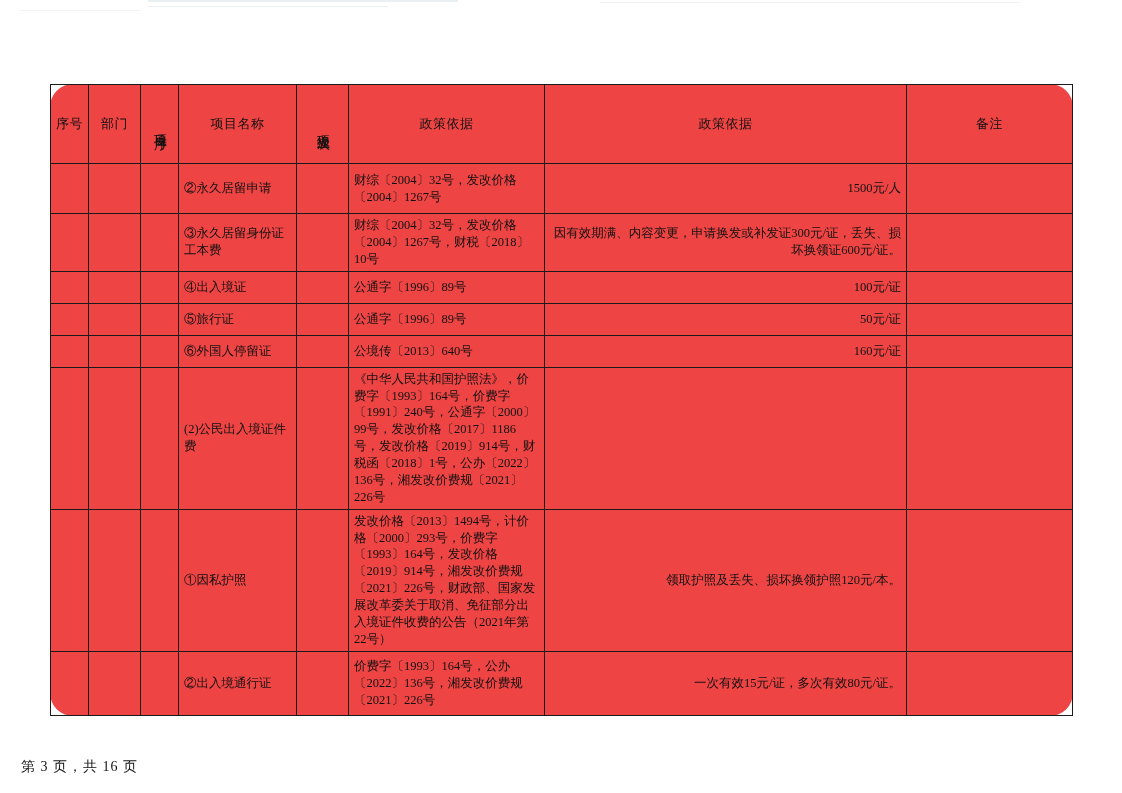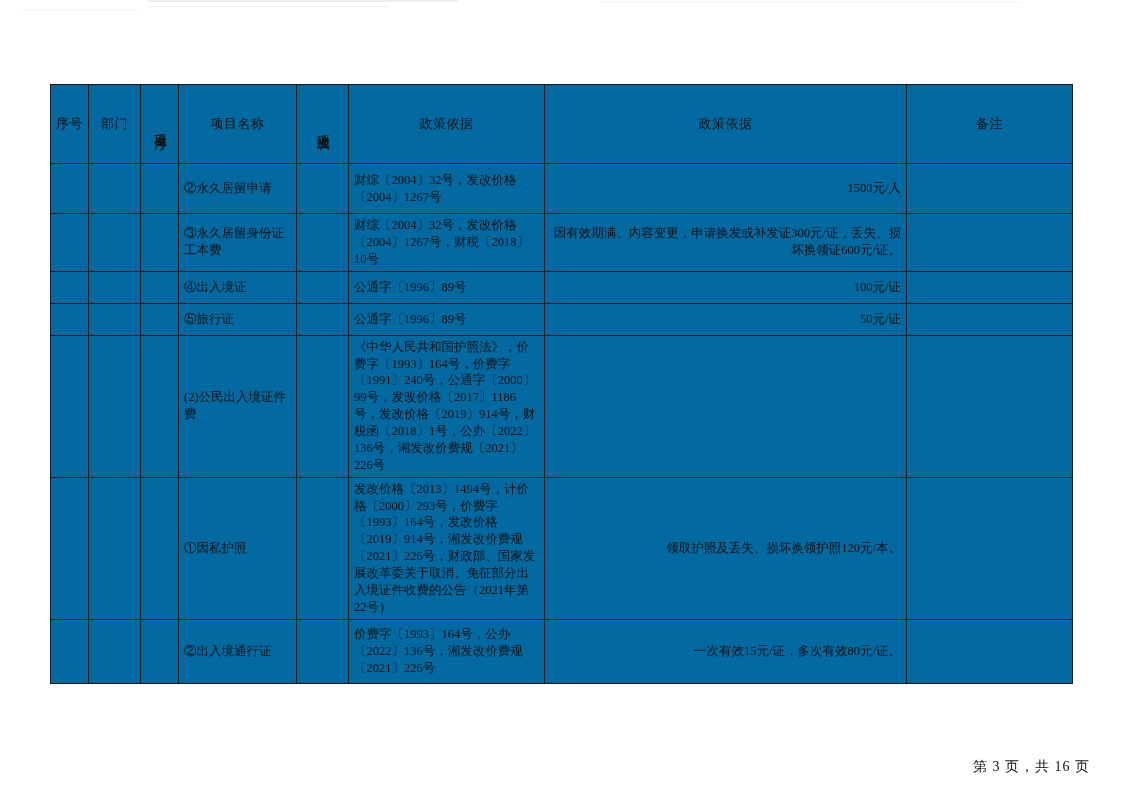--- a/index.html
+++ b/index.html
@@ -33,21 +33,22 @@
     height: 793px;
   }
 
   table.fee-table {
     position: absolute;
     left: 50px;
     top: 84px;
     width: 1022px;
     border-collapse: collapse;
     table-layout: fixed;
-    background: #0369a1;
+    background: #ef4444;
+    border-radius: 23px;
   }
   table.fee-table td, table.fee-table th {
     border: 1px solid #1a1a1a;
     vertical-align: middle;
     padding: 3px 5px;
     font-size: 12.5px;
     line-height: 1.35;
     font-weight: normal;
   }
   
@@ -94,24 +95,25 @@
     text-align: right;
     padding-left: 6px;
     padding-right: 8px;
   }
 
   .footer {
     position: absolute;
     left: 0;
     top: 758px;
     width: 1090px;
-    text-align: right;
+    text-align: left;
     font-size: 14px;
     letter-spacing: 1px;
     font-family: "Liberation Serif", "DejaVu Serif", serif;
+    padding-left: 21px;
   }
 </style>
 </head>
 <body>
 
 <div class="page">
 
   <div class="scan-artifact artifact-a"></div>
   <div class="scan-artifact artifact-b"></div>
   <div class="scan-artifact artifact-c"></div>
@@ -174,20 +176,30 @@
       <tr style="height:32px;">
         <td class="cell-center"></td>
         <td class="cell-center"></td>
         <td class="cell-center"></td>
         <td class="name-cell">⑤旅行证</td>
         <td class="cell-center"></td>
         <td class="basis-cell center">公通字〔1996〕89号</td>
         <td class="std-cell">50元/证</td>
         <td class="cell-center"></td>
       </tr>
+      <tr style="height:32px;">
+        <td class="cell-center"></td>
+        <td class="cell-center"></td>
+        <td class="cell-center"></td>
+        <td class="name-cell">⑥外国人停留证</td>
+        <td class="cell-center"></td>
+        <td class="basis-cell center">公境传〔2013〕640号</td>
+        <td class="std-cell">160元/证</td>
+        <td class="cell-center"></td>
+      </tr>
       <tr style="height:112px;">
         <td class="cell-center"></td>
         <td class="cell-center"></td>
         <td class="cell-center"></td>
         <td class="name-cell">(2)公民出入境证件费</td>
         <td class="cell-center"></td>
         <td class="basis-cell">《中华人民共和国护照法》，价费字〔1993〕164号，价费字〔1991〕240号，公通字〔2000〕99号，发改价格〔2017〕1186号，发改价格〔2019〕914号，财税函〔2018〕1号，公办〔2022〕136号，湘发改价费规〔2021〕226号</td>
         <td class="std-cell"></td>
         <td class="cell-center"></td>
       </tr>

